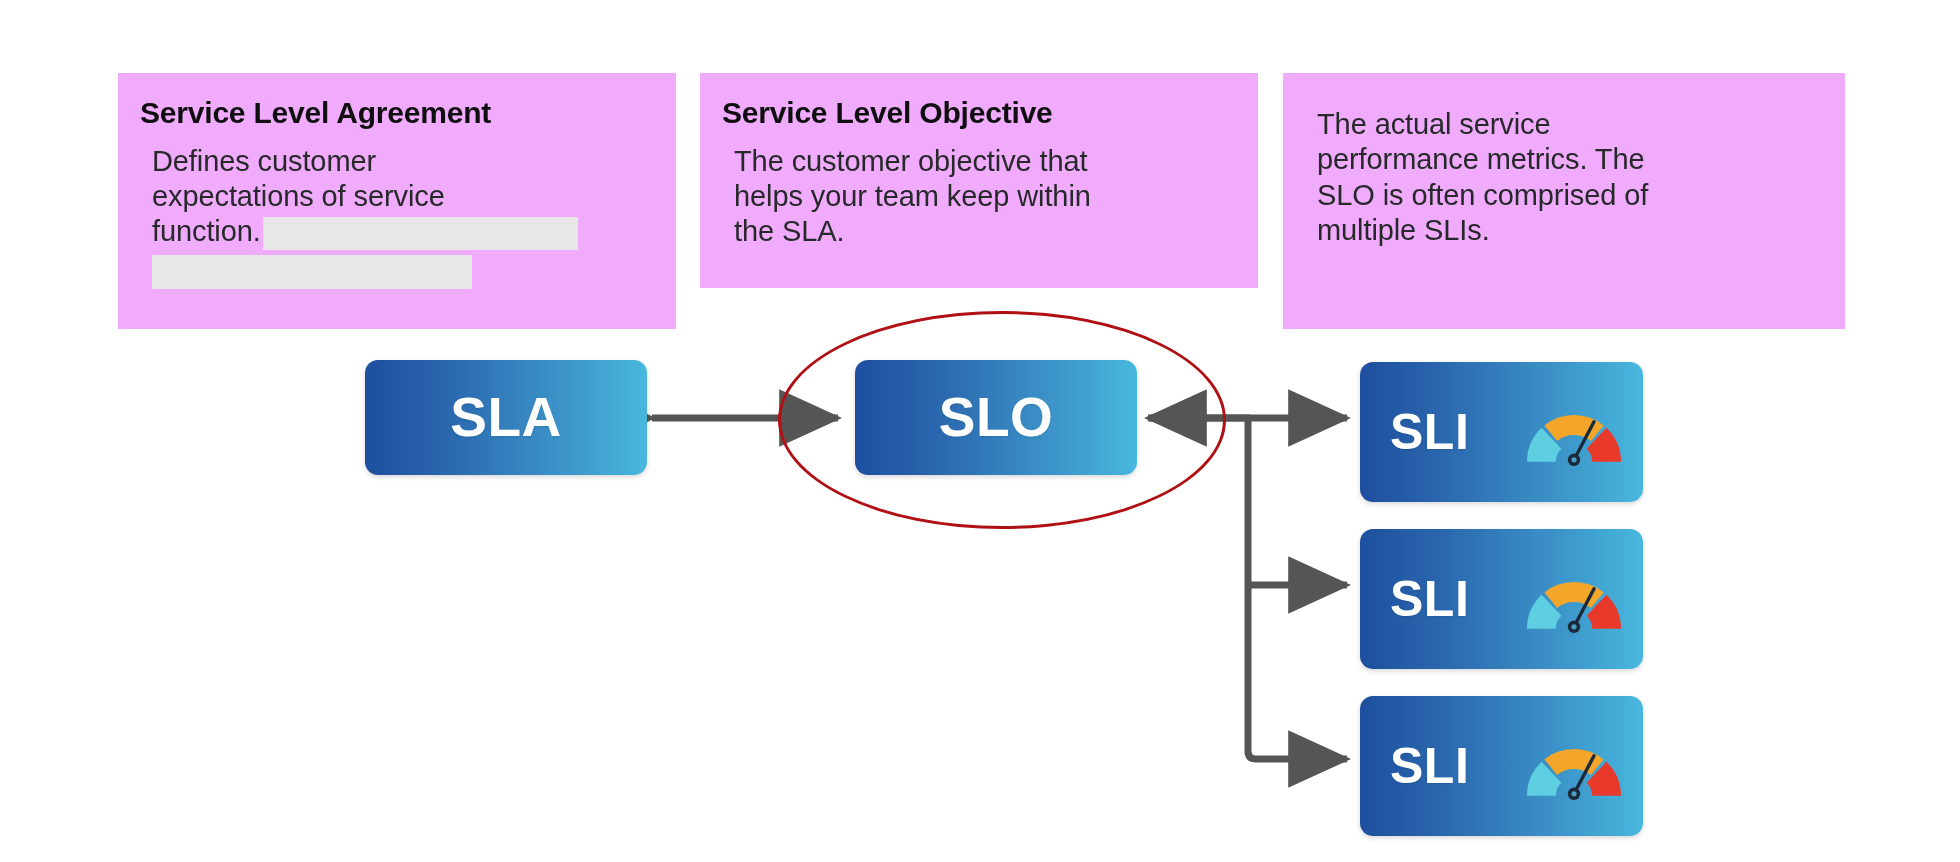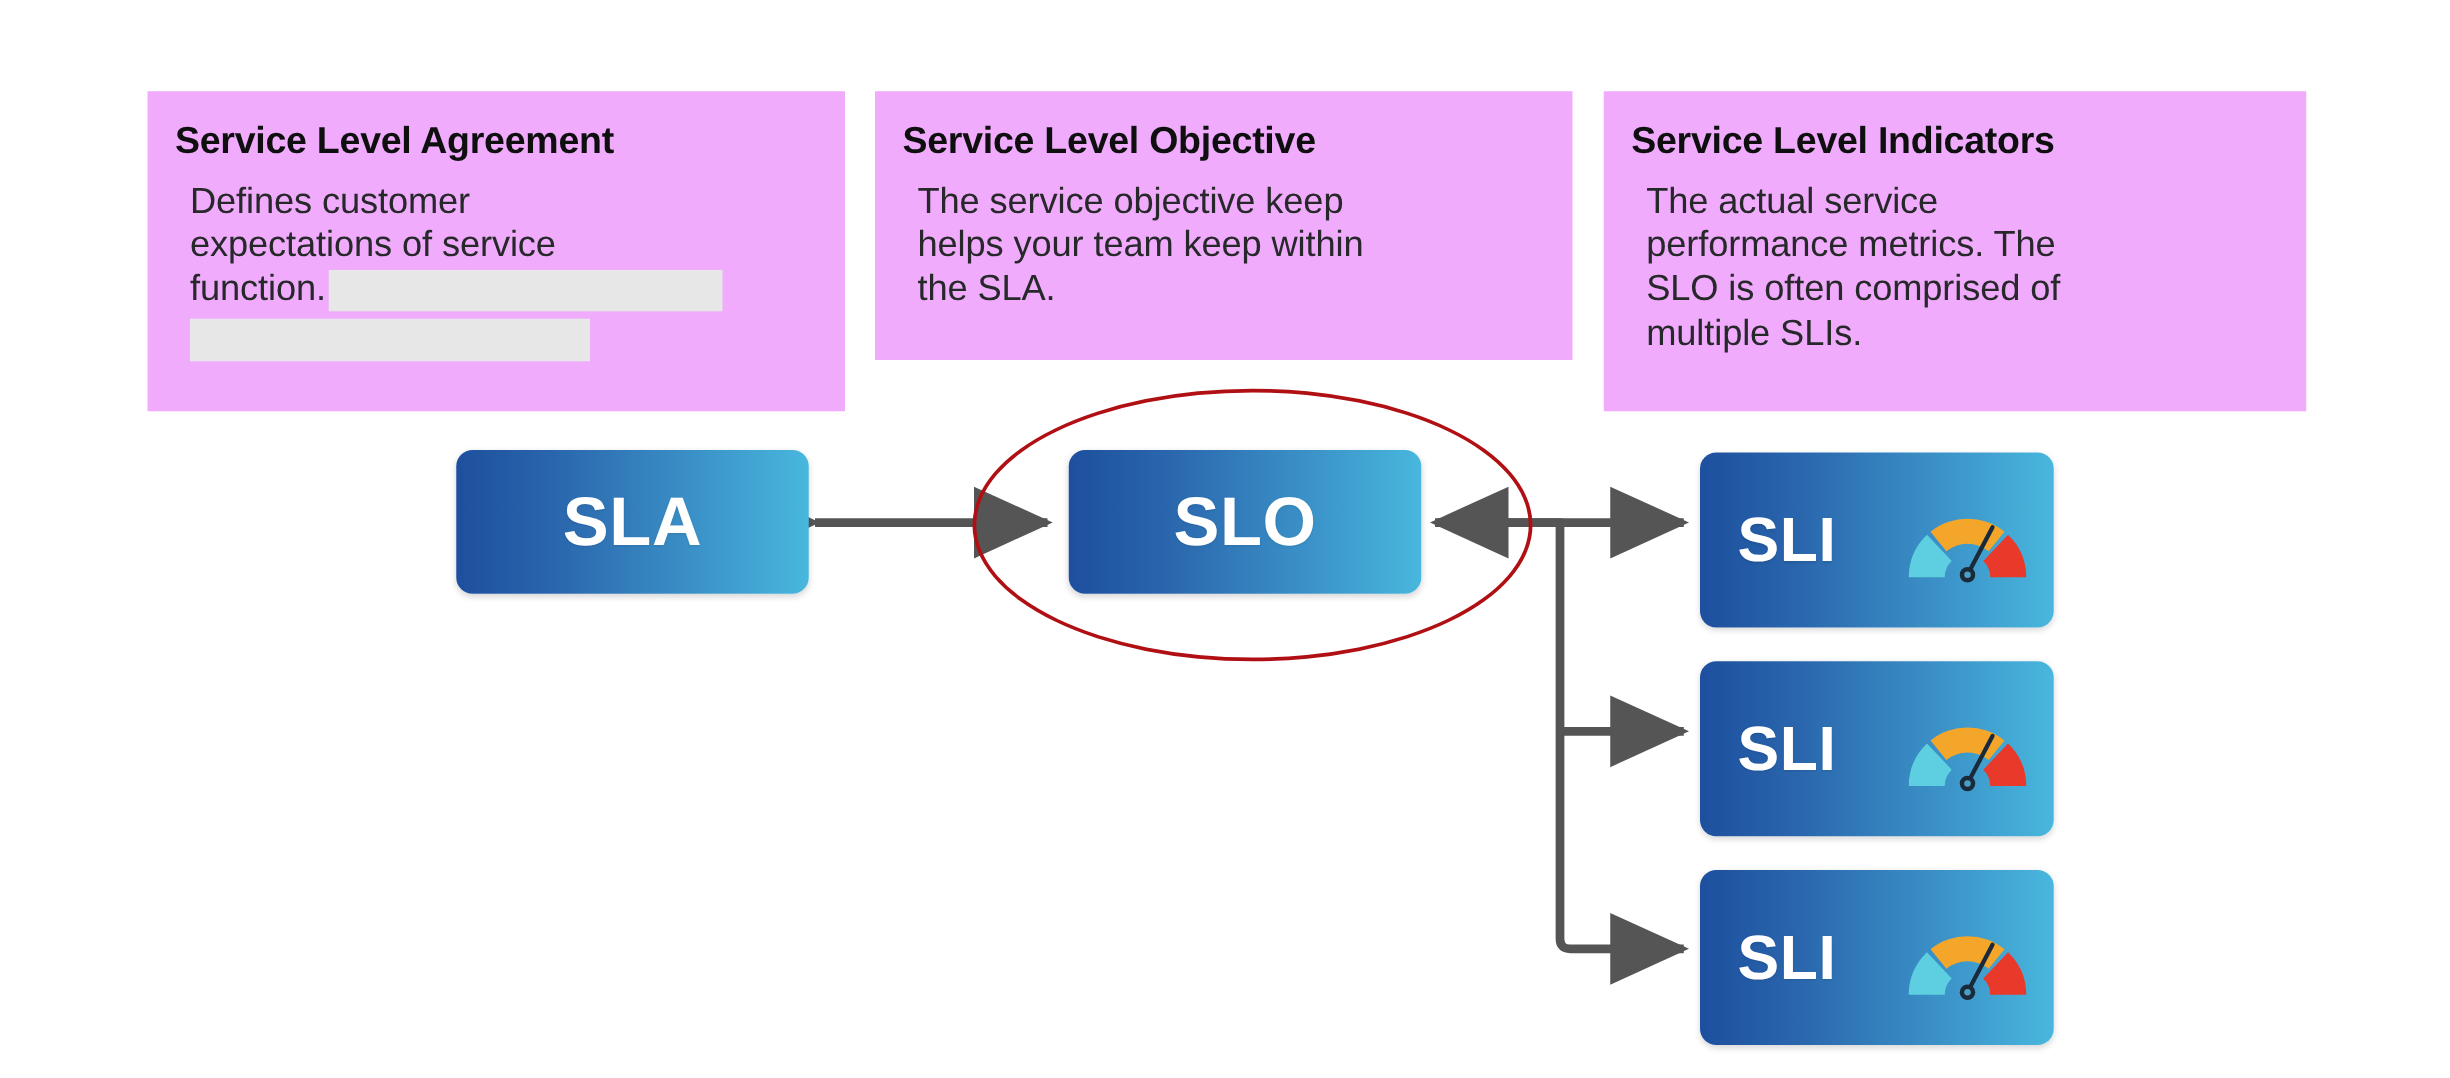--- a/index.html
+++ b/index.html
@@ -147,28 +147,27 @@
       <span>Defines customer</span><br>
       <span>expectations of service</span><br>
       <span>function.</span><span class="redact" id="redact-inline-1"></span>
       <span class="redact-line" id="redact-block-1"></span>
     </div>
   </div>
 
   <div class="card" id="card-slo">
     <div class="card-title">Service Level Objective</div>
     <div class="card-body">
-      <span>The service objective keep</span><br>
+      <span>The customer objective that</span><br>
       <span>helps your team keep within</span><br>
       <span>the SLA.</span>
     </div>
   </div>
 
   <div class="card" id="card-sli">
-    <div class="card-title">Service Level Indicators</div>
     <div class="card-body">
       <span>The actual service</span><br>
       <span>performance metrics. The</span><br>
       <span>SLO is often comprised of</span><br>
       <span>multiple SLIs.</span>
     </div>
   </div>
 
   <svg id="connectors" viewBox="0 0 1960 862">
     <defs>

